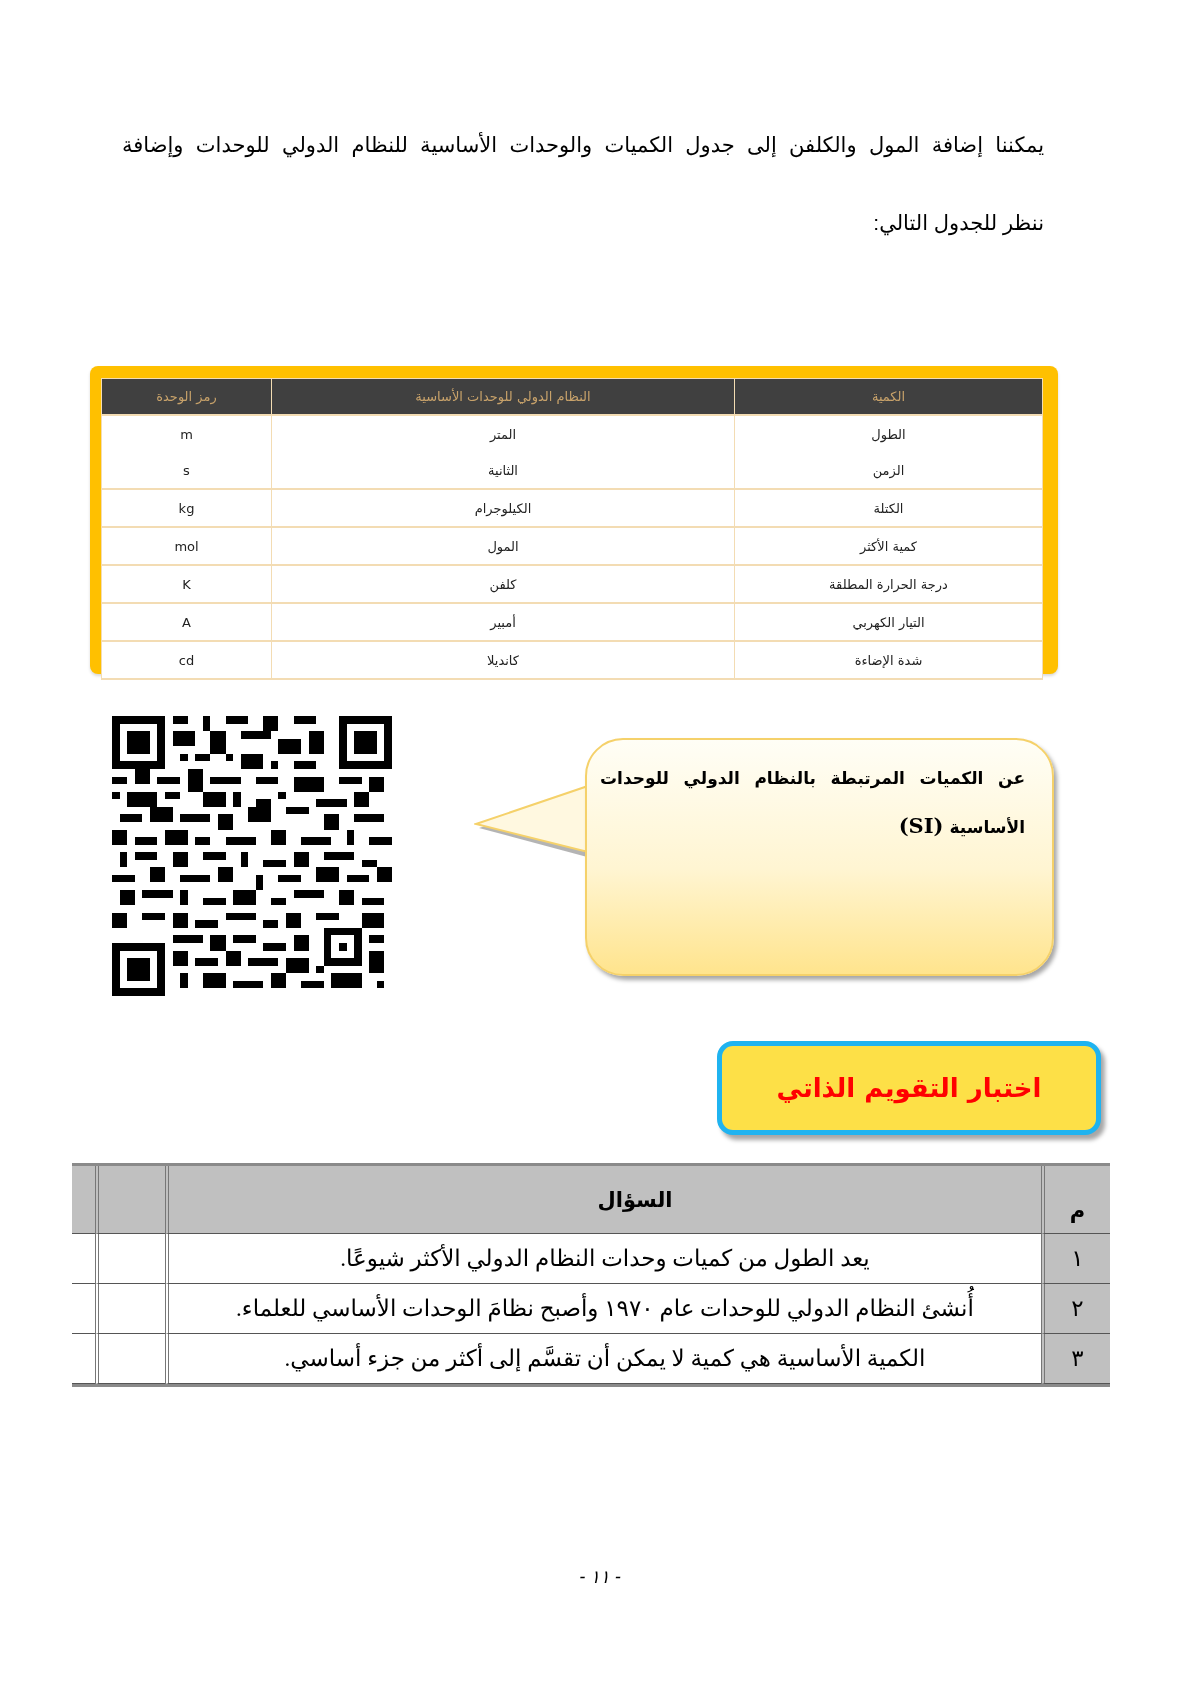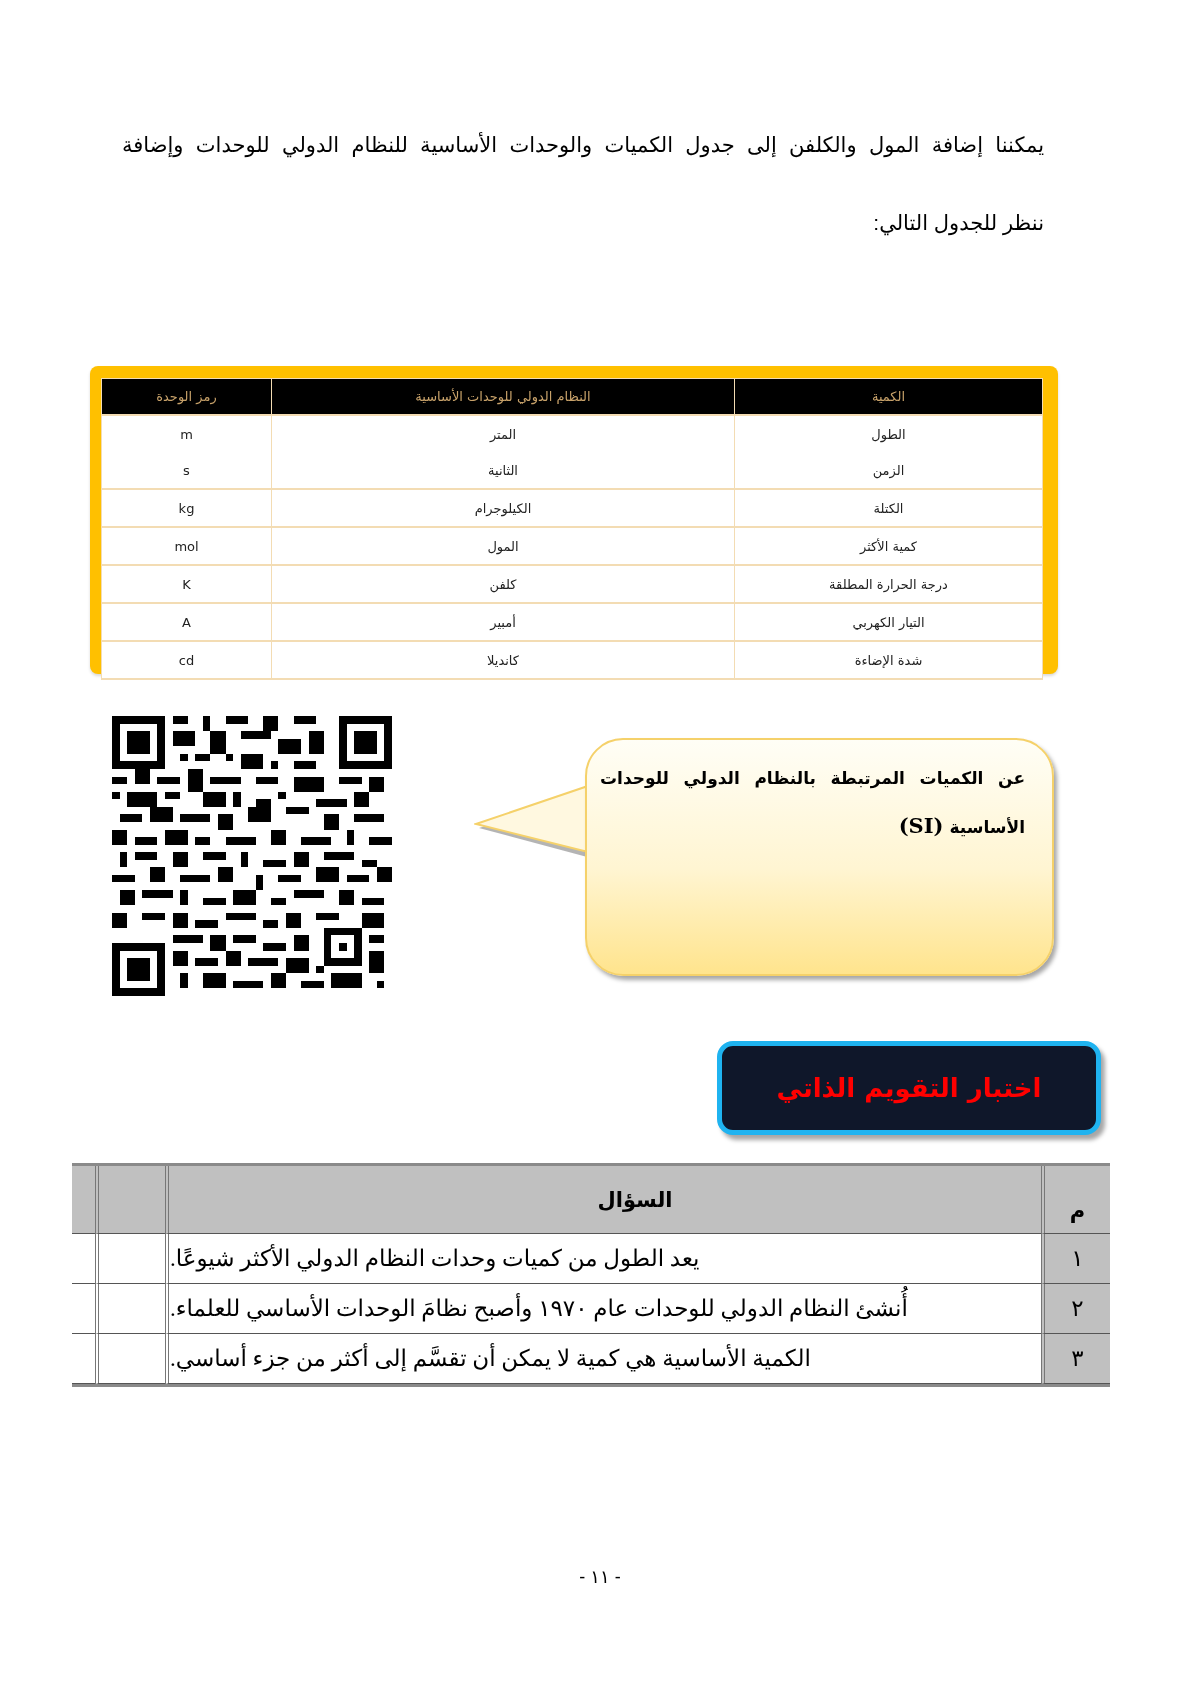--- a/index.html
+++ b/index.html
@@ -4,50 +4,50 @@
 <style>
   html, body { margin:0; padding:0; background:#ffffff; }
   body { width:1191px; height:1684px; position:relative; overflow:hidden; font-family:"DejaVu Sans", sans-serif; color:#000; }
 
   .intro { position:absolute; left:122px; top:130px; width:922px; direction:rtl; text-align:justify; font-family:"Liberation Sans", sans-serif; font-size:21px; }
   .intro p { margin:0; height:78px; line-height:30px; text-align-last:justify; }
   .intro p.last { text-align-last:right; }
 
   .si-frame { position:absolute; left:90px; top:366px; width:968px; height:308px; background:#ffc000; border-radius:8px; box-shadow:0 2px 3px rgba(0,0,0,0.15); }
   .si-table { position:absolute; left:11px; top:12px; width:942px; height:284px; background:#fff; border-collapse:collapse; direction:rtl; font-family:"DejaVu Sans", sans-serif; font-size:13px; table-layout:fixed; }
-  .si-table th { height:33px; background:#000000; color:#c8a26a; font-weight:normal; border:1px solid #f3dcb3; font-size:13px; }
+  .si-table th { height:33px; background:#404040; color:#c8a26a; font-weight:normal; border:1px solid #f3dcb3; font-size:13px; }
   .si-table td { height:34px; text-align:center; border-left:1px solid #f3dcb3; border-right:1px solid #f3dcb3; color:#222; }
   .si-table tr.sep td { border-top:2px solid #f3dcb3; }
   .si-table tr.last td { border-bottom:2px solid #f3dcb3; }
 
   .qr { position:absolute; left:111px; top:716px; width:282px; height:280px; background:#fff; }
 
   .callout { position:absolute; left:585px; top:738px; width:465px; height:234px; border:2px solid #f5d16a; border-radius:38px; background:linear-gradient(180deg,#fffef6 0%,#fff5d2 55%,#ffe48d 100%); box-shadow:3px 4px 4px rgba(0,0,0,0.35); }
   .callout-tail { position:absolute; left:474px; top:774px; width:116px; height:86px; }
   .callout-text { position:absolute; left:600px; top:755px; width:425px; direction:rtl; text-align:justify; font-family:"DejaVu Sans", sans-serif; font-weight:bold; font-size:17px; line-height:47px; }
   .callout-text .lead { color:#7030a0; }
   .callout-text .si { font-family:"DejaVu Serif", serif; font-size:21px; }
   .callout-text .ln { display:block; text-align-last:justify; }
   .callout-text .ln.end { text-align-last:right; }
 
-  .selftest { position:absolute; left:717px; top:1041px; width:374px; height:84px; border:5px solid #1fb3f0; border-radius:16px; background:#0f172a; box-shadow:4px 5px 4px rgba(0,0,0,0.35); display:flex; align-items:center; justify-content:center; }
+  .selftest { position:absolute; left:717px; top:1041px; width:374px; height:84px; border:5px solid #1fb3f0; border-radius:16px; background:#fde047; box-shadow:4px 5px 4px rgba(0,0,0,0.35); display:flex; align-items:center; justify-content:center; }
   .selftest span { color:#ff0000; font-weight:bold; font-size:26px; font-family:"DejaVu Sans", sans-serif; direction:rtl; }
 
   .quiz { position:absolute; left:72px; top:1163px; width:1038px; border-collapse:separate; border-spacing:0; direction:rtl; table-layout:fixed; font-family:"Liberation Serif", serif; font-size:23px; border-top:3px solid #8a8a8a; border-bottom:3px solid #8a8a8a; }
   .quiz th, .quiz td { border-bottom:1px solid #555; }
   .quiz th { height:56px; background:#c0c0c0; font-weight:bold; font-size:21px; font-family:"DejaVu Sans", sans-serif; }
   .quiz td { height:47px; background:#fff; }
   .quiz .c-num { width:63px; background:#c0c0c0; text-align:center; border-left:4px double #777; }
-  .quiz .c-q { width:812px; text-align:left; border-left:4px double #777; }
+  .quiz .c-q { width:812px; text-align:center; border-left:4px double #777; }
   .quiz .c-a { width:64px; border-left:4px double #777; }
   .quiz .c-b { width:auto; }
   .quiz th.c-q { text-align:center; padding-right:0; padding-left:60px; }
   .quiz th.c-num { vertical-align:bottom; padding-bottom:10px; }
 
-  .pageno { position:absolute; left:560px; top:1566px; width:80px; text-align:center; font-size:18px; font-family:"Liberation Sans", sans-serif; }
+  .pageno { position:absolute; left:560px; top:1566px; width:80px; text-align:center; font-size:18px; font-family:"Liberation Sans", sans-serif;font-style:italic; }
 </style>
 </head>
 <body>
 
 <div class="intro">
   <p>يمكننا إضافة المول والكلفن إلى جدول الكميات والوحدات الأساسية للنظام الدولي للوحدات وإضافة</p>
   <p class="last">ننظر للجدول التالي:</p>
 </div>
 
 <div class="si-frame">

